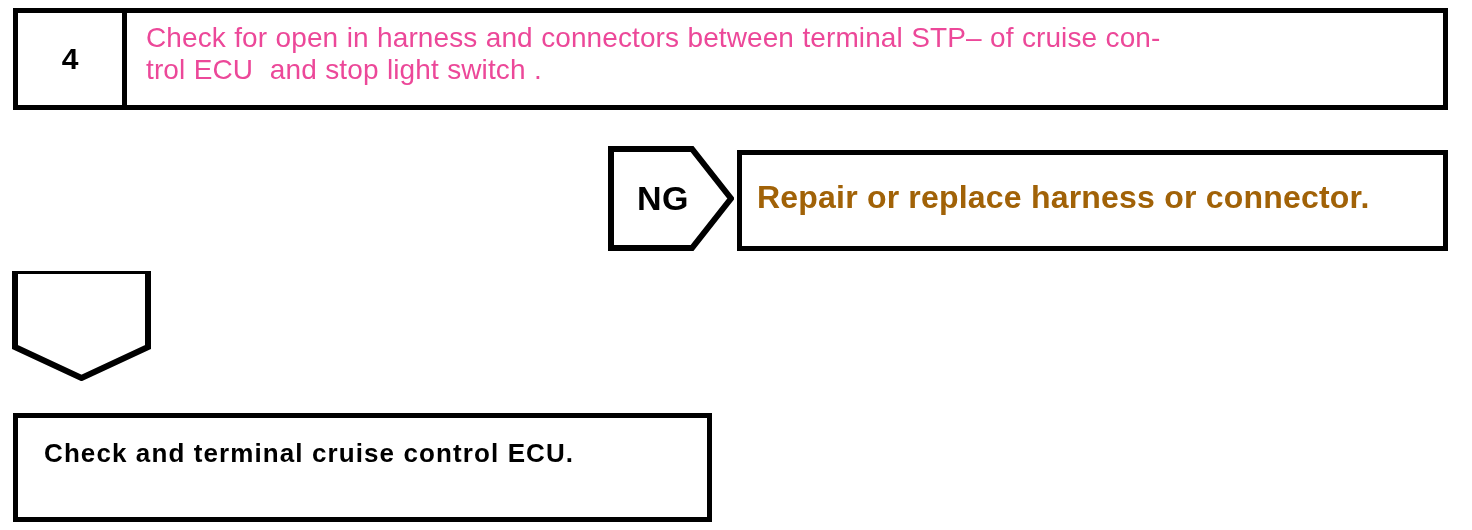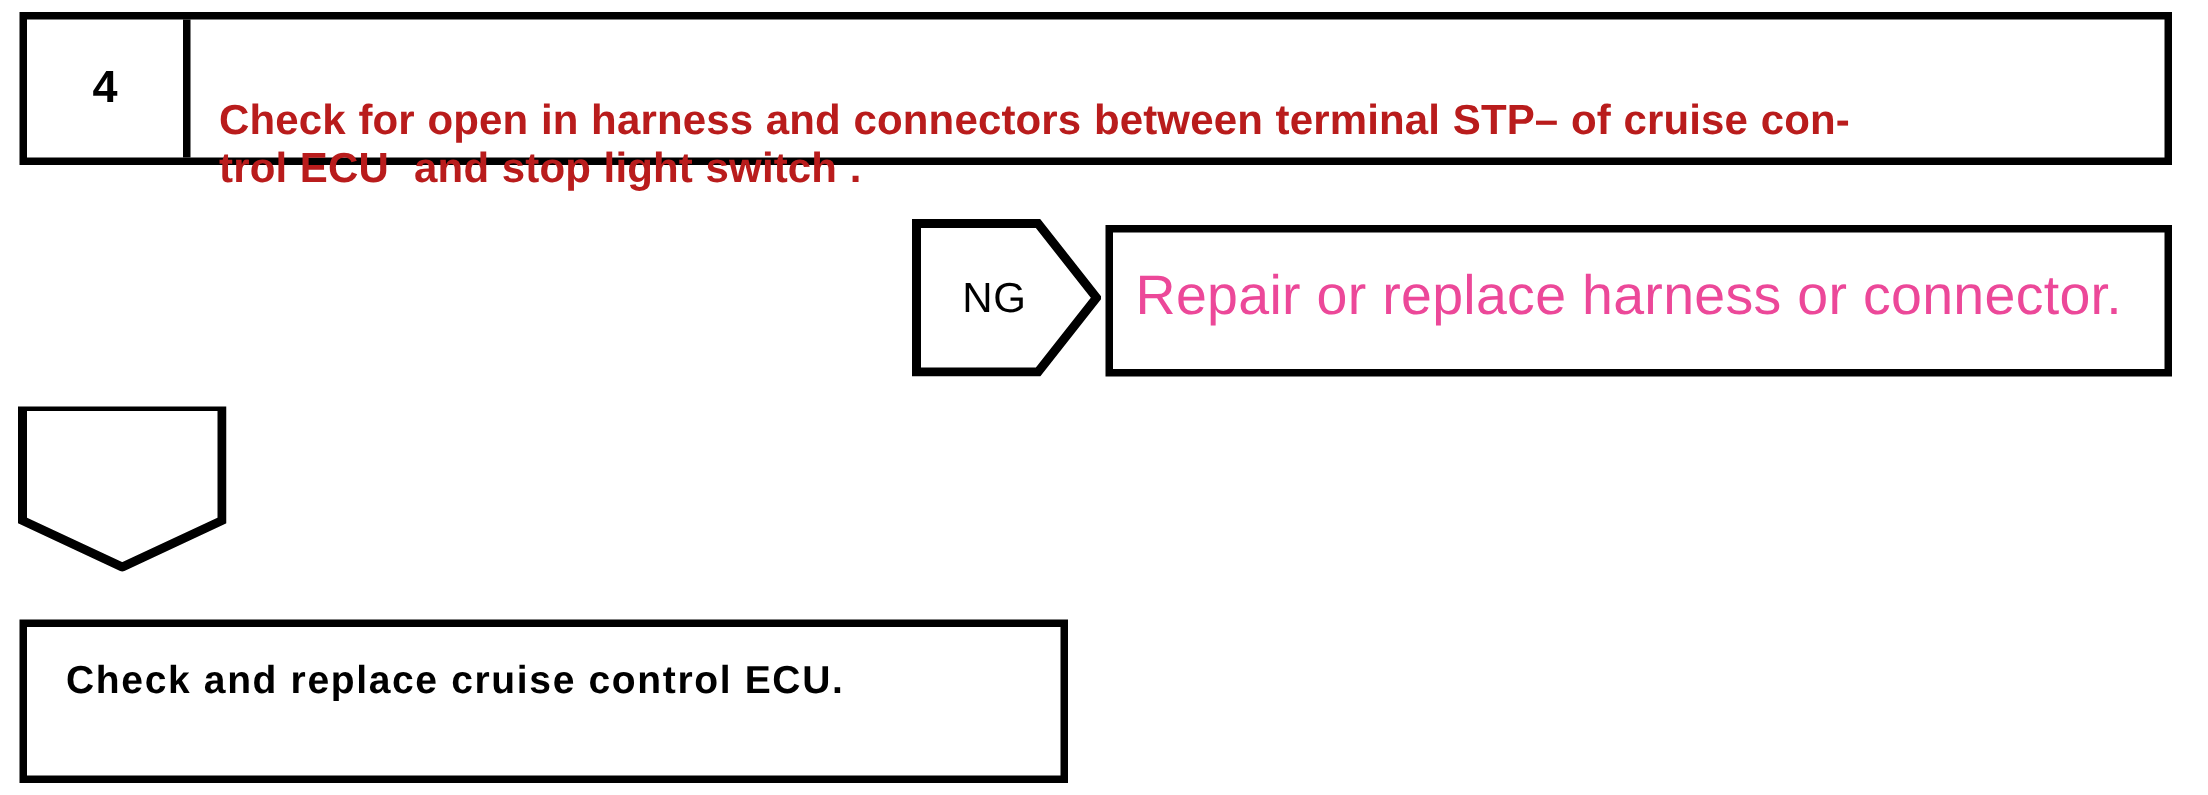--- a/index.html
+++ b/index.html
@@ -55,28 +55,27 @@
     top: 0;
     right: 0;
     height: 92px;
     display: flex;
     align-items: flex-start;
     padding-top: 9px;
     box-sizing: border-box;
   }
   .step-body-text {
     font-size: 28px;
-    font-weight: 700;
-    color: #b91c1c;
+    font-weight: 400;
+    color: #ec4899;
     line-height: 1.16;
     letter-spacing: 0.1px;
     padding-left: 14px;
     white-space: pre-wrap;
     word-spacing: 0.5px;
-    margin-top: 42px;
   }
 
   
   .ng-arrow {
     position: absolute;
     left: 608px;
     top: 146px;
     width: 126px;
     height: 105px;
   }
@@ -87,44 +86,44 @@
   }
   .ng-label {
     position: absolute;
     left: 608px;
     top: 146px;
     width: 110px;
     height: 105px;
     display: flex;
     align-items: center;
     justify-content: center;
-    font-size: 28px;
-    font-weight: 400;
+    font-size: 34px;
+    font-weight: 700;
     color: #000000;
     letter-spacing: 0.5px;
     pointer-events: none;
   }
 
   
   .repair-box {
     position: absolute;
     left: 737px;
     top: 150px;
     width: 711px;
     height: 101px;
     box-sizing: border-box;
     border: 5px solid #000000;
     background: #ffffff;
     display: flex;
     align-items: center;
   }
   .repair-text {
-    font-size: 37px;
-    font-weight: 400;
-    color: #ec4899;
+    font-size: 32px;
+    font-weight: 700;
+    color: #a16207;
     padding-left: 15px;
     padding-bottom: 6px;
     letter-spacing: 0.2px;
     line-height: 1.1;
   }
 
   
   .ok-arrow {
     position: absolute;
     left: 12px;
@@ -201,16 +200,16 @@
     <span class="repair-text">Repair or replace harness or connector.</span>
   </div>
 
   <div class="ok-arrow">
     <svg viewBox="0 0 139 110" xmlns="http://www.w3.org/2000/svg">
       <polygon points="3,0 136,0 136,76 69.5,107 3,76" fill="#ffffff" stroke="#000000" stroke-width="6" stroke-linejoin="miter"></polygon>
     </svg>
   </div>
 
   <div class="final-box">
-    <span class="final-text">Check and replace cruise control ECU.</span>
+    <span class="final-text">Check and terminal cruise control ECU.</span>
   </div>
 
 </div>
 
 </body></html>

